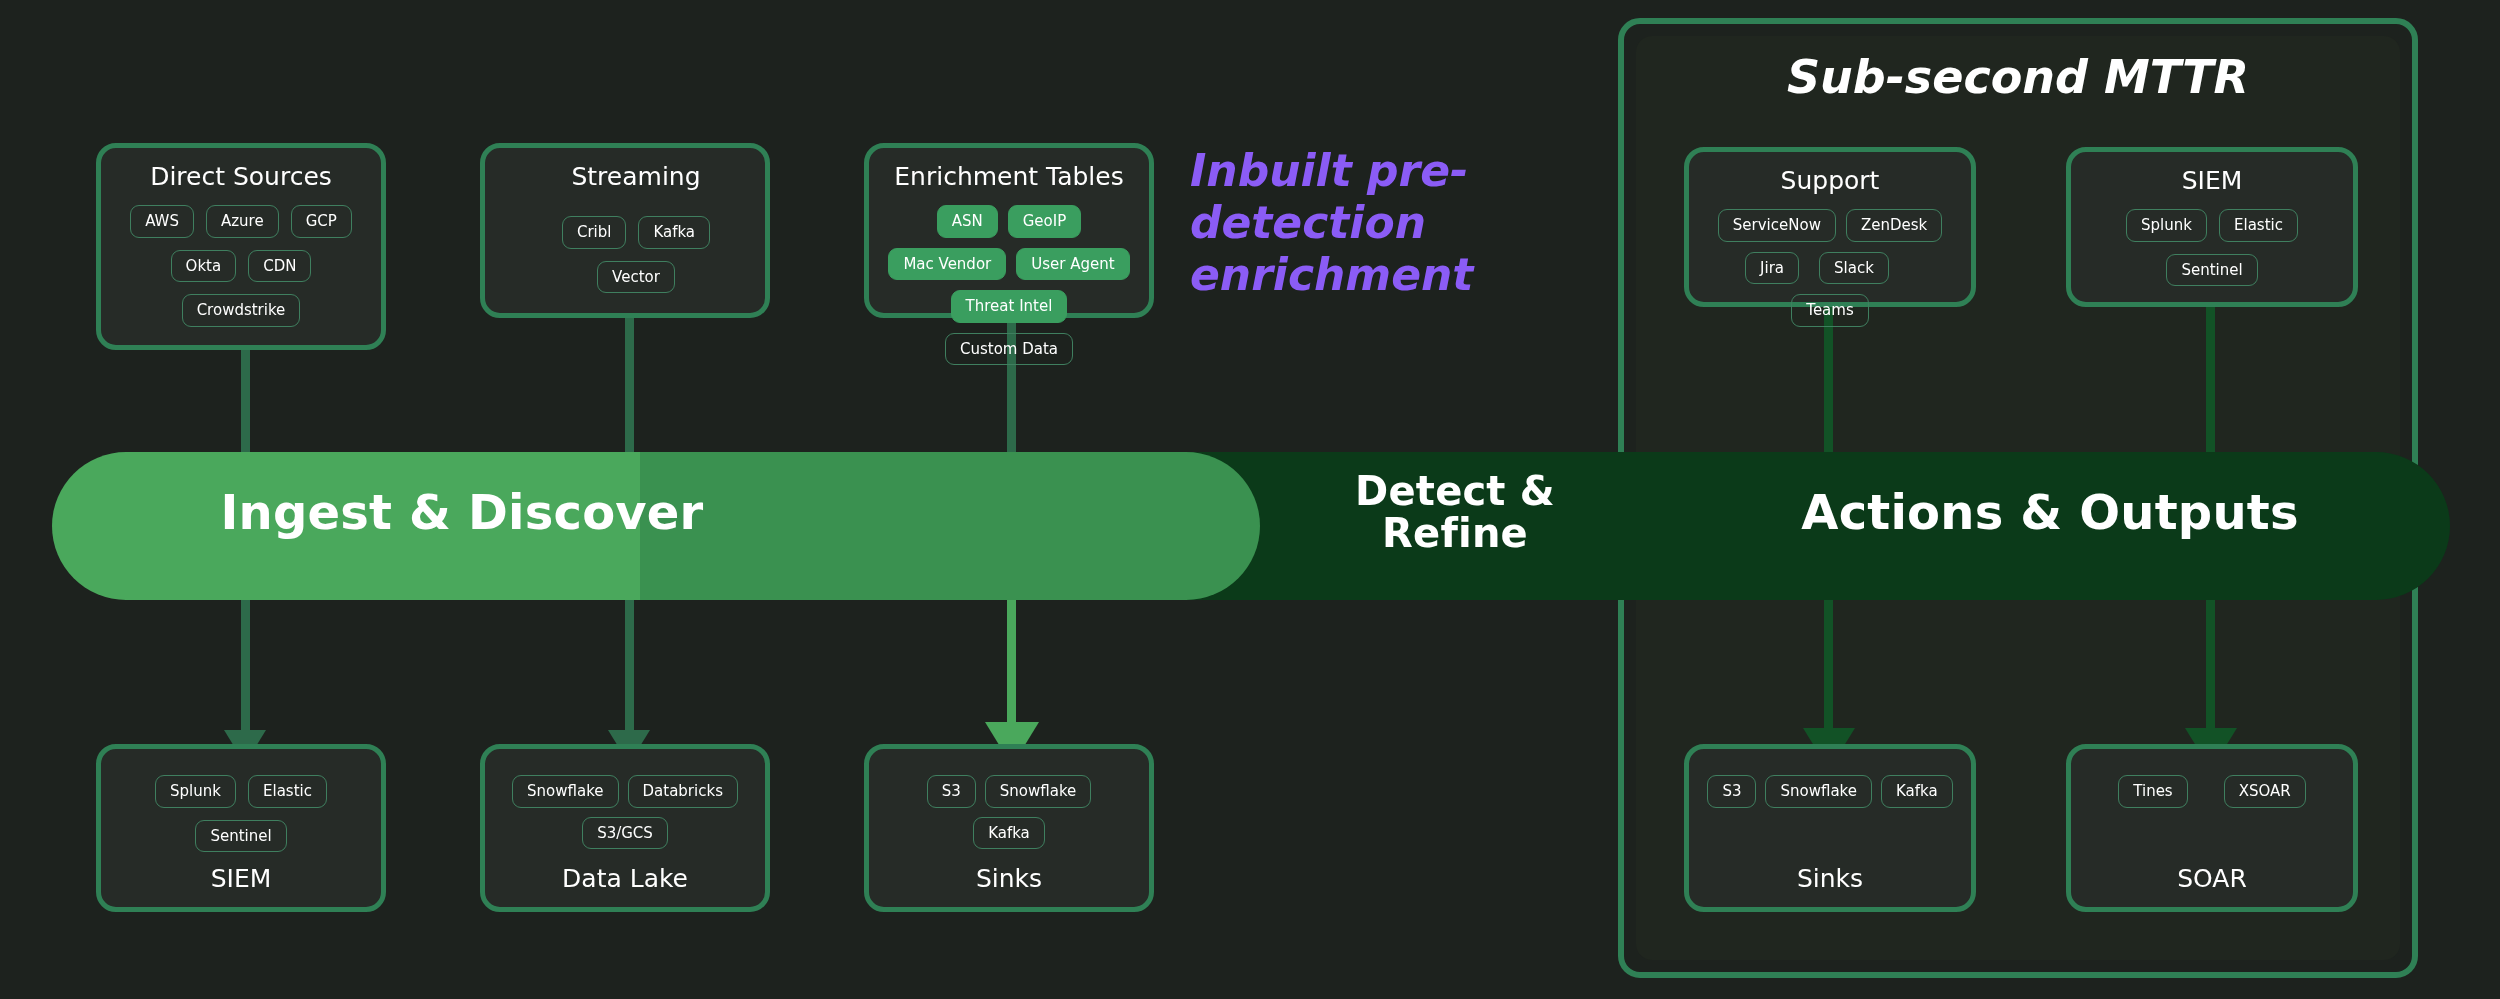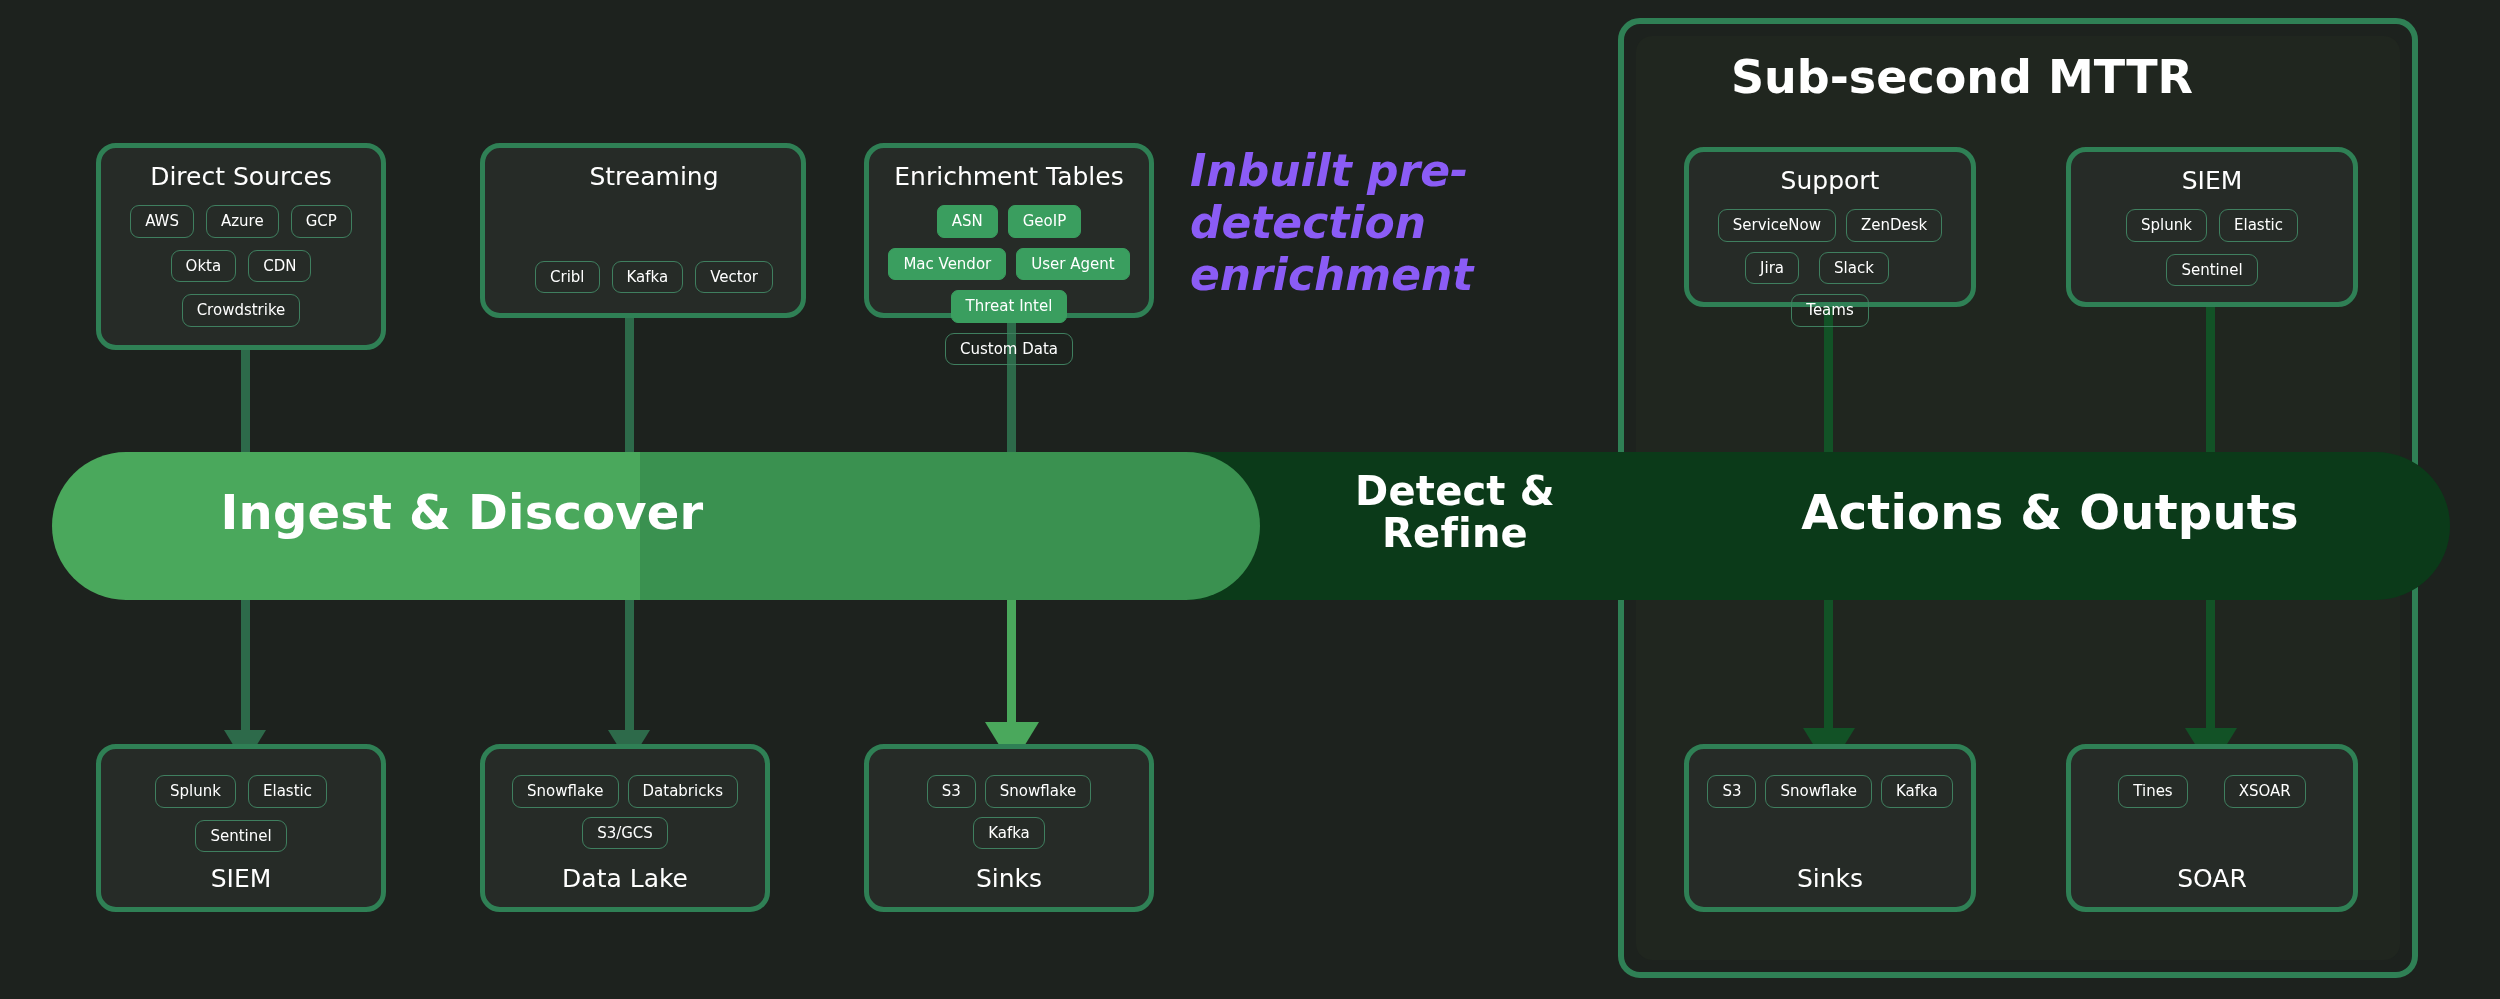--- a/index.html
+++ b/index.html
@@ -58,21 +58,21 @@
   .chip{
     border:1px solid #3f7f5f;
     border-radius:9px;
     color:#ffffff;
     font-size:15px;
     padding:7px 14px;
     background:transparent;
     white-space:nowrap;
     line-height:1.1;
   }
-  .chip.filled{background:#3a9e5f;border-color:#3a9e5f;border-radius:7px;}
+  .chip.filled{background:#3a9e5f;border-color:#3a9e5f;}
   .panel.top .panel-title{margin-bottom:14px;}
   .panel.top.pushdown{justify-content:space-between;}
   .panel.bottom{justify-content:space-between;}
   .panel.bottom .panel-title{margin-top:10px;}
 
   
   .note{
     position:absolute;
     color:#8b5cf6;
     font-size:44px;font-weight:bold;line-height:1.18;
@@ -143,37 +143,37 @@
     <div class="band-label lbl-ingest">Ingest &amp; Discover</div>
     <div class="band-label lbl-detect">
       <div>
         <div>Detect &amp;</div>
         <div>Refine</div>
       </div>
     </div>
     <div class="band-label lbl-actions">Actions &amp; Outputs</div>
   </div>
 
-  <div class="mttr-title" style="left:1580px;top:50px;width:764px;">Sub-second MTTR</div>
+  <div class="mttr-title" style="left:1636px;top:50px;width:764px;font-style:italic;">Sub-second MTTR</div>
 
   <div class="note" style="left:1190px;top:145px;">Inbuilt pre-detection enrichment</div>
 
   <div class="panel top" style="left:96px;top:143px;width:290px;height:207px;">
     <div class="panel-title">Direct Sources</div>
     <div class="chips">
       <span class="chip">AWS</span>
       <span class="chip">Azure</span>
       <span class="chip">GCP</span>
       <span class="chip">Okta</span>
       <span class="chip">CDN</span>
       <span class="chip">Crowdstrike</span>
     </div>
   </div>
 
-  <div class="panel top pushdown" style="left:480px;top:143px;width:326px;height:175px;padding-left:40px;">
+  <div class="panel top pushdown" style="left:480px;top:143px;width:290px;height:175px;padding-left:40px;">
     <div class="panel-title">Streaming</div>
     <div class="chips" style="margin-bottom:6px;">
       <span class="chip">Cribl</span>
       <span class="chip">Kafka</span>
       <span class="chip">Vector</span>
     </div>
   </div>
 
   <div class="panel top" style="left:864px;top:143px;width:290px;height:175px;">
     <div class="panel-title">Enrichment Tables</div>

